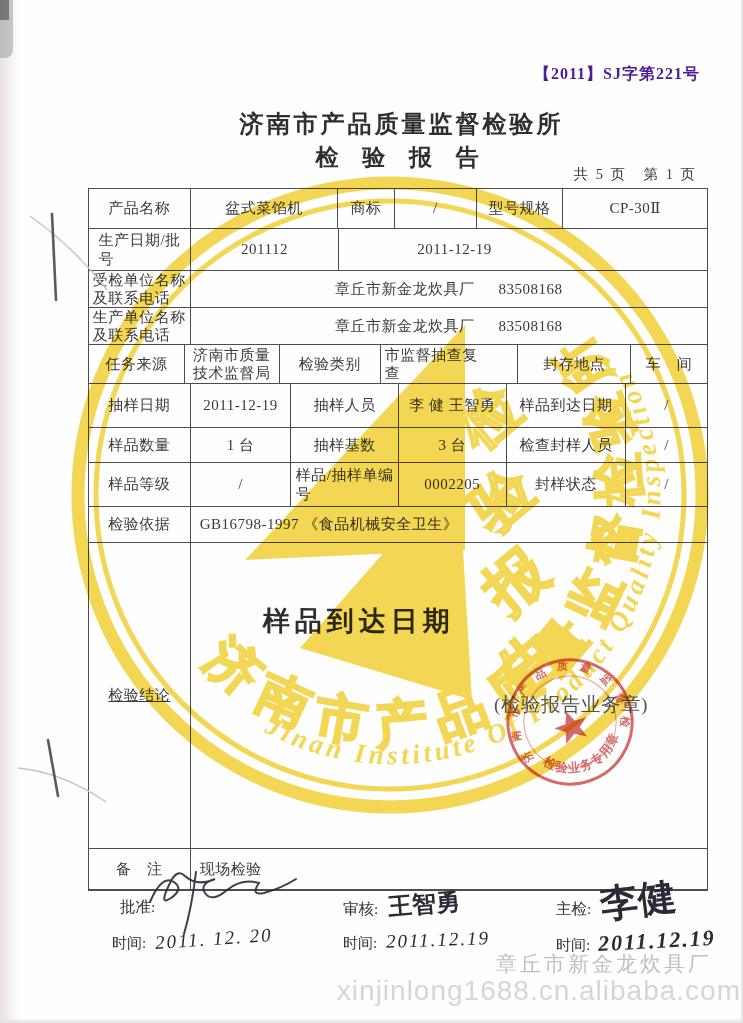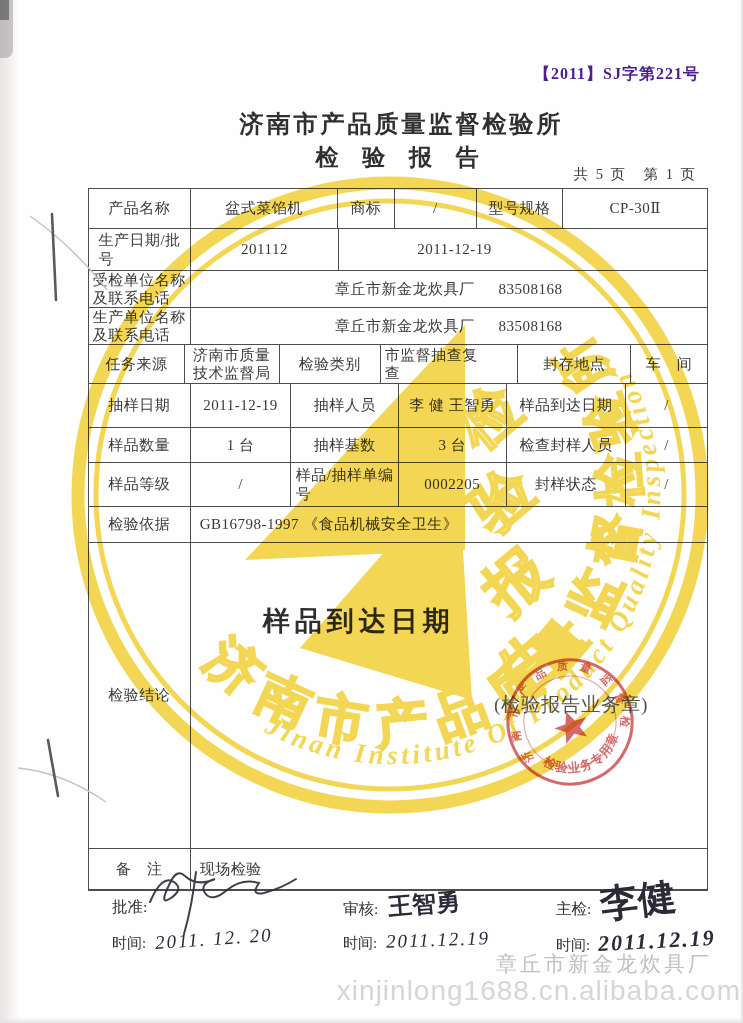--- a/index.html
+++ b/index.html
@@ -128,35 +128,35 @@
     <div class="cell" style="width:120px;height:43px;">封样状态</div>
     <div class="cell" style="width:82px;height:43px;">/</div>
   </div>
 
   <div class="row">
     <div class="cell" style="width:101px;height:35px;">检验依据</div>
     <div class="cell left" style="width:519px;height:35px;">GB16798-1997 《食品机械安全卫生》</div>
   </div>
 
   <div class="row">
-    <div class="cell" style="width:101px;height:305px;">检验结论</div>
+    <div class="cell" style="width:101px;height:305px;text-decoration:underline;">检验结论</div>
     <div class="cell conclusion-cell" style="width:519px;height:305px;">
       <span class="conclusion-text">样品到达日期</span>
     </div>
   </div>
 
   <div class="row">
     <div class="cell" style="width:101px;height:40px;">备　注</div>
     <div class="cell left" style="width:519px;height:40px;">现场检验</div>
   </div>
 </div>
 
 <div class="abs stamp-overlay">(检验报告业务章)</div>
 
-<div class="abs sig-label" style="left:112px;top:897px;">批准:</div>
+<div class="abs sig-label" style="left:120px;top:897px;">批准:</div>
 <div class="abs sig-label" style="left:343px;top:899px;">审核:</div>
 <div class="abs sig-name" style="left:388px;top:888px;font-size:24px;transform:rotate(-5deg);font-weight:bold;">王智勇</div>
 <div class="abs sig-label" style="left:556px;top:899px;">主检:</div>
 <div class="abs sig-name" style="left:600px;top:875px;font-size:38px;transform:rotate(-7deg);font-weight:bold;">李健</div>
 
 <div class="abs sig-time" style="left:112px;top:934px;">时间:</div>
 <div class="abs hand" style="left:155px;top:928px;font-size:19px;transform:rotate(-4deg);z-index:4;">2011. 12. 20</div>
 <div class="abs sig-time" style="left:343px;top:934px;">时间:</div>
 <div class="abs hand" style="left:386px;top:929px;font-size:19px;transform:rotate(-2deg);z-index:4;">2011.12.19</div>
 <div class="abs sig-time" style="left:556px;top:936px;">时间:</div>

